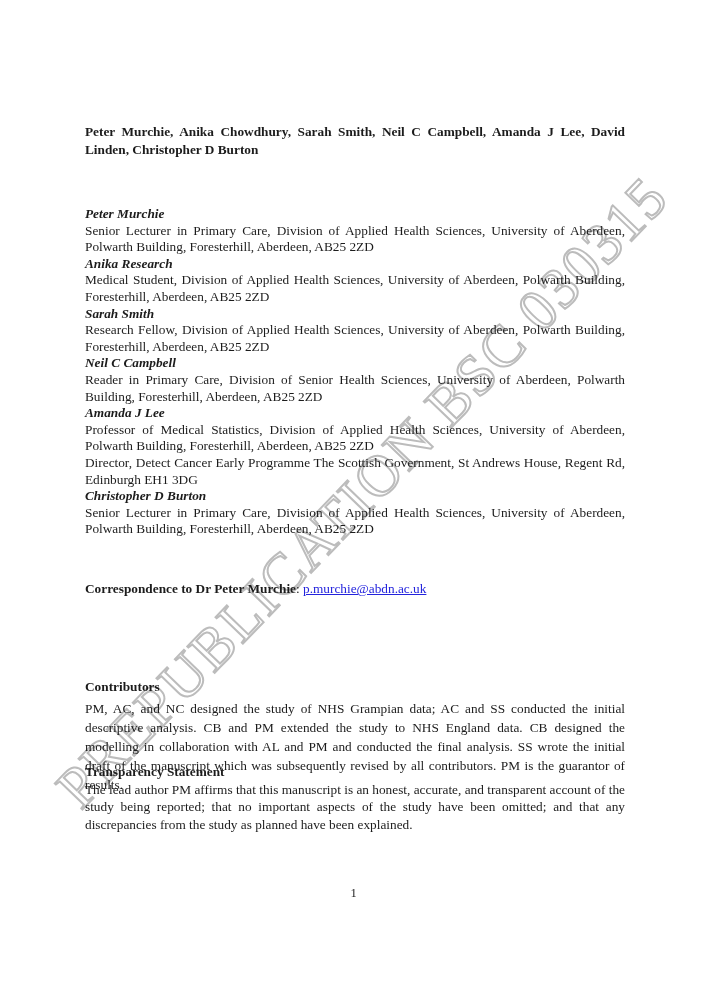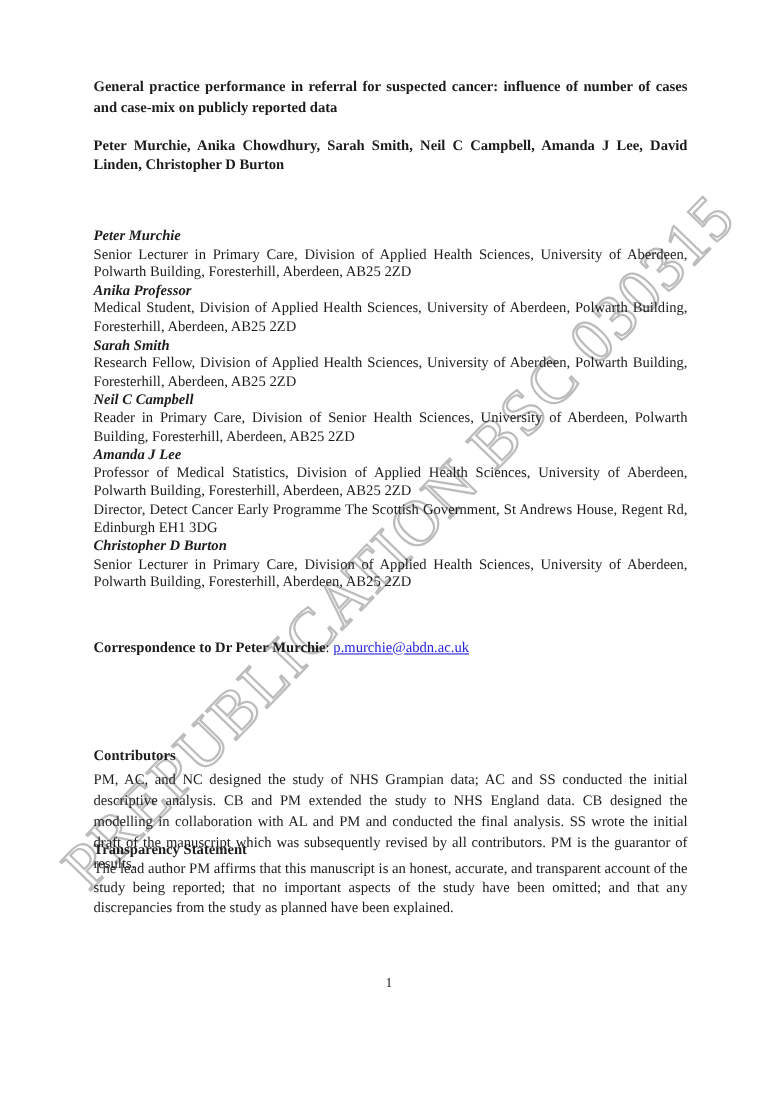--- a/index.html
+++ b/index.html
@@ -98,31 +98,30 @@
   }
   p { margin: 0; }
 </style>
 </head>
 <body>
 
 <div class="page">
 
   <div class="watermark">PREPUBLICATION BSC 030315</div>
 
-  <div class="content-block title-block">General practice performance in referral for suspected cancer: influence of number of cases and case-mix on publicly reported data</div>
 
   <div class="content-block authors-block">Peter Murchie, Anika Chowdhury, Sarah Smith, Neil C Campbell, Amanda J Lee, David Linden, Christopher D Burton</div>
 
   <div class="content-block affiliations-block">
     <div>
       <p class="affil-name">Peter Murchie</p>
       <p class="affil-detail">Senior Lecturer in Primary Care, Division of Applied Health Sciences, University of Aberdeen, Polwarth Building, Foresterhill, Aberdeen, AB25 2ZD</p>
     </div>
     <div>
-      <p class="affil-name">Anika Professor</p>
+      <p class="affil-name">Anika Research</p>
       <p class="affil-detail">Medical Student, Division of Applied Health Sciences, University of Aberdeen, Polwarth Building, Foresterhill, Aberdeen, AB25 2ZD</p>
     </div>
     <div>
       <p class="affil-name">Sarah Smith</p>
       <p class="affil-detail">Research Fellow, Division of Applied Health Sciences, University of Aberdeen, Polwarth Building, Foresterhill, Aberdeen, AB25 2ZD</p>
     </div>
     <div>
       <p class="affil-name">Neil C Campbell</p>
       <p class="affil-detail">Reader in Primary Care, Division of Senior Health Sciences, University of Aberdeen, Polwarth Building, Foresterhill, Aberdeen, AB25 2ZD</p>
     </div>

